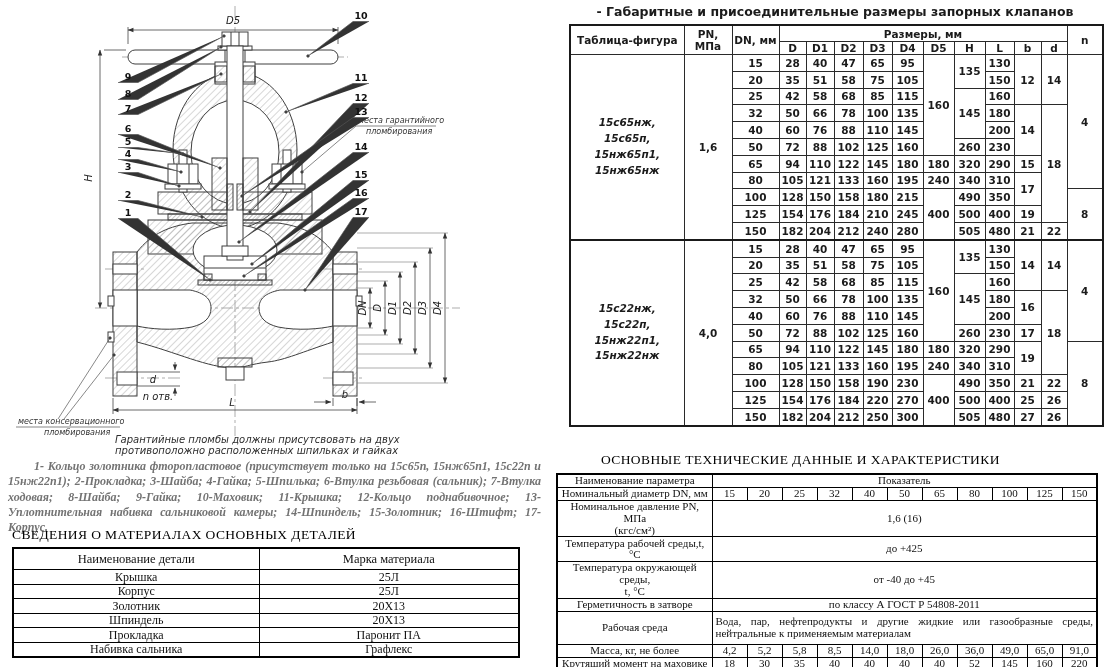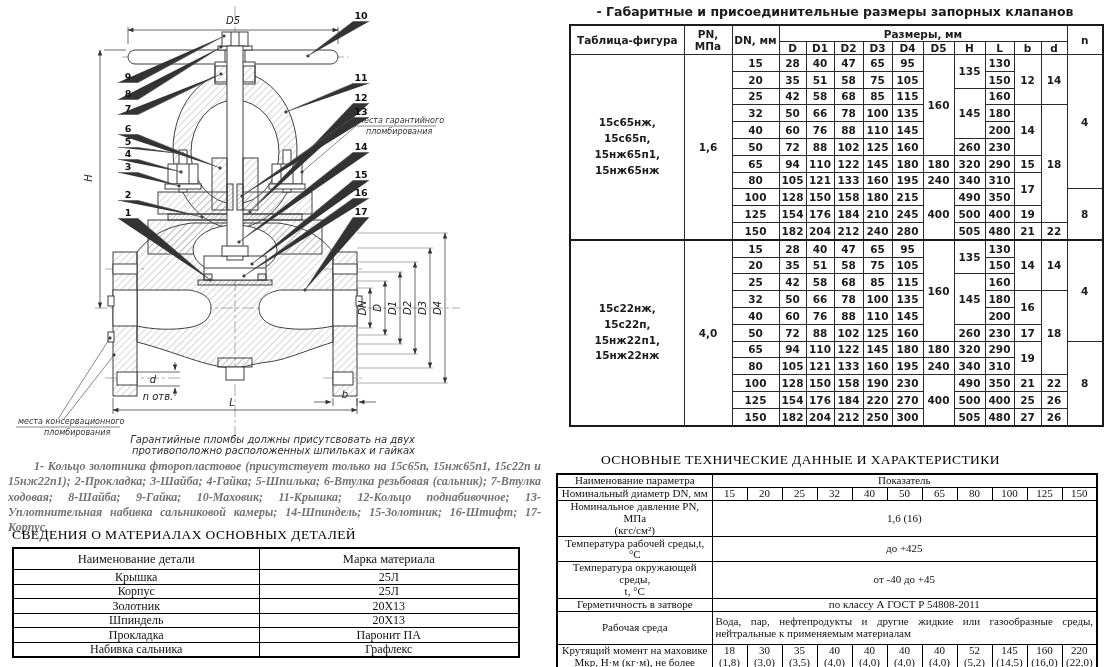--- a/index.html
+++ b/index.html
@@ -11,42 +11,42 @@
   #dim-title{left:565px;top:4px;width:540px;text-align:center;
              font:bold 12.5px "DejaVu Sans",sans-serif;color:#1b1b1b;}
   #dim-table{left:569px;top:24px;border-collapse:collapse;table-layout:fixed;
              font:bold 10.5px "DejaVu Sans",sans-serif;color:#1b1b1b;
              border:2px solid #1a1a1a;padding-left:48px;}
   #dim-table th,#dim-table td{border:1px solid #2a2a2a;text-align:center;vertical-align:middle;
              padding:0;overflow:hidden;}
   #dim-table thead tr:first-child th{height:15px;}
   #dim-table thead tr:last-child th{height:11px;}
   #dim-table td{height:15.8px;}
-  #dim-table .fig{white-space:pre-line;line-height:1.5;}
+  #dim-table .fig{white-space:pre-line;line-height:1.5;font-style:italic;}
   #dim-table tr.sep td{border-top:2px solid #1a1a1a;}
 
   
   .sertitle{text-align:left;font:13.5px "Liberation Serif",serif;color:#000;letter-spacing:.4px;}
   #mat-title{left:12px;top:527px;width:506px;}
   #mat-table{left:12px;top:547px;width:506px;border-collapse:collapse;table-layout:fixed;
              border:2px solid #000;font:12px "Liberation Serif",serif;}
   #mat-table th{font-weight:normal;height:20px;font-size:12.5px;margin-left:20px;}
   #mat-table th,#mat-table td{border:1px solid #000;text-align:center;padding:0;}
   #mat-table td{height:13.5px;line-height:1;}
 
   #tech-title{left:556px;top:452px;width:549px;text-indent:45px;}
   #tech-table{left:556px;top:473px;width:542px;border-collapse:collapse;table-layout:fixed;
               border:2px solid #000;font:11px "Liberation Serif",serif;}
   #tech-table td{border:1px solid #000;text-align:center;vertical-align:middle;
                  padding:0 1px;line-height:1.08;white-space:pre-line;}
   #tech-table td.jl{text-align:justify;padding:4px 3px;}
   #tech-table td.tall{height:24px;}
 
   
-  #seal-note{left:115px;top:434px;width:300px;text-align:right;white-space:pre-line;
+  #seal-note{left:115px;top:434px;width:300px;text-align:left;white-space:pre-line;
              font:italic 10px "DejaVu Sans",sans-serif;color:#2d2d2d;line-height:1.12;}
   #parts-note{left:8px;top:459px;width:533px;text-align:justify;text-indent:26px;
               font:bold italic 12px "Liberation Serif",serif;line-height:1.28;color:#737373;}
 
   
   #drawing{left:0;top:0;}
   .dtxt{font:italic 10px "DejaVu Sans",sans-serif;fill:#222;}
   .num{font:bold 9.5px "DejaVu Sans",sans-serif;fill:#111;}
   .scr{font:italic 8px "DejaVu Sans",sans-serif;fill:#333;}
 </style>
@@ -669,20 +669,34 @@
       </tr>
       <tr>
         <td>Герметичность в затворе</td>
         <td colspan="11">по классу А ГОСТ Р 54808-2011</td>
       </tr>
       <tr>
         <td>Рабочая среда</td>
         <td colspan="11" class="jl">Вода, пар, нефтепродукты и другие жидкие или газообразные среды, нейтральные к применяемым материалам</td>
       </tr>
       <tr>
+        <td>Масса, кг, не более</td>
+        <td>4,2</td>
+        <td>5,2</td>
+        <td>5,8</td>
+        <td>8,5</td>
+        <td>14,0</td>
+        <td>18,0</td>
+        <td>26,0</td>
+        <td>36,0</td>
+        <td>49,0</td>
+        <td>65,0</td>
+        <td>91,0</td>
+      </tr>
+      <tr>
         <td>Крутящий момент на маховике
 Мкр, Н·м (кг·м), не более</td>
         <td>18
 (1,8)</td>
         <td>30
 (3,0)</td>
         <td>35
 (3,5)</td>
         <td>40
 (4,0)</td>

